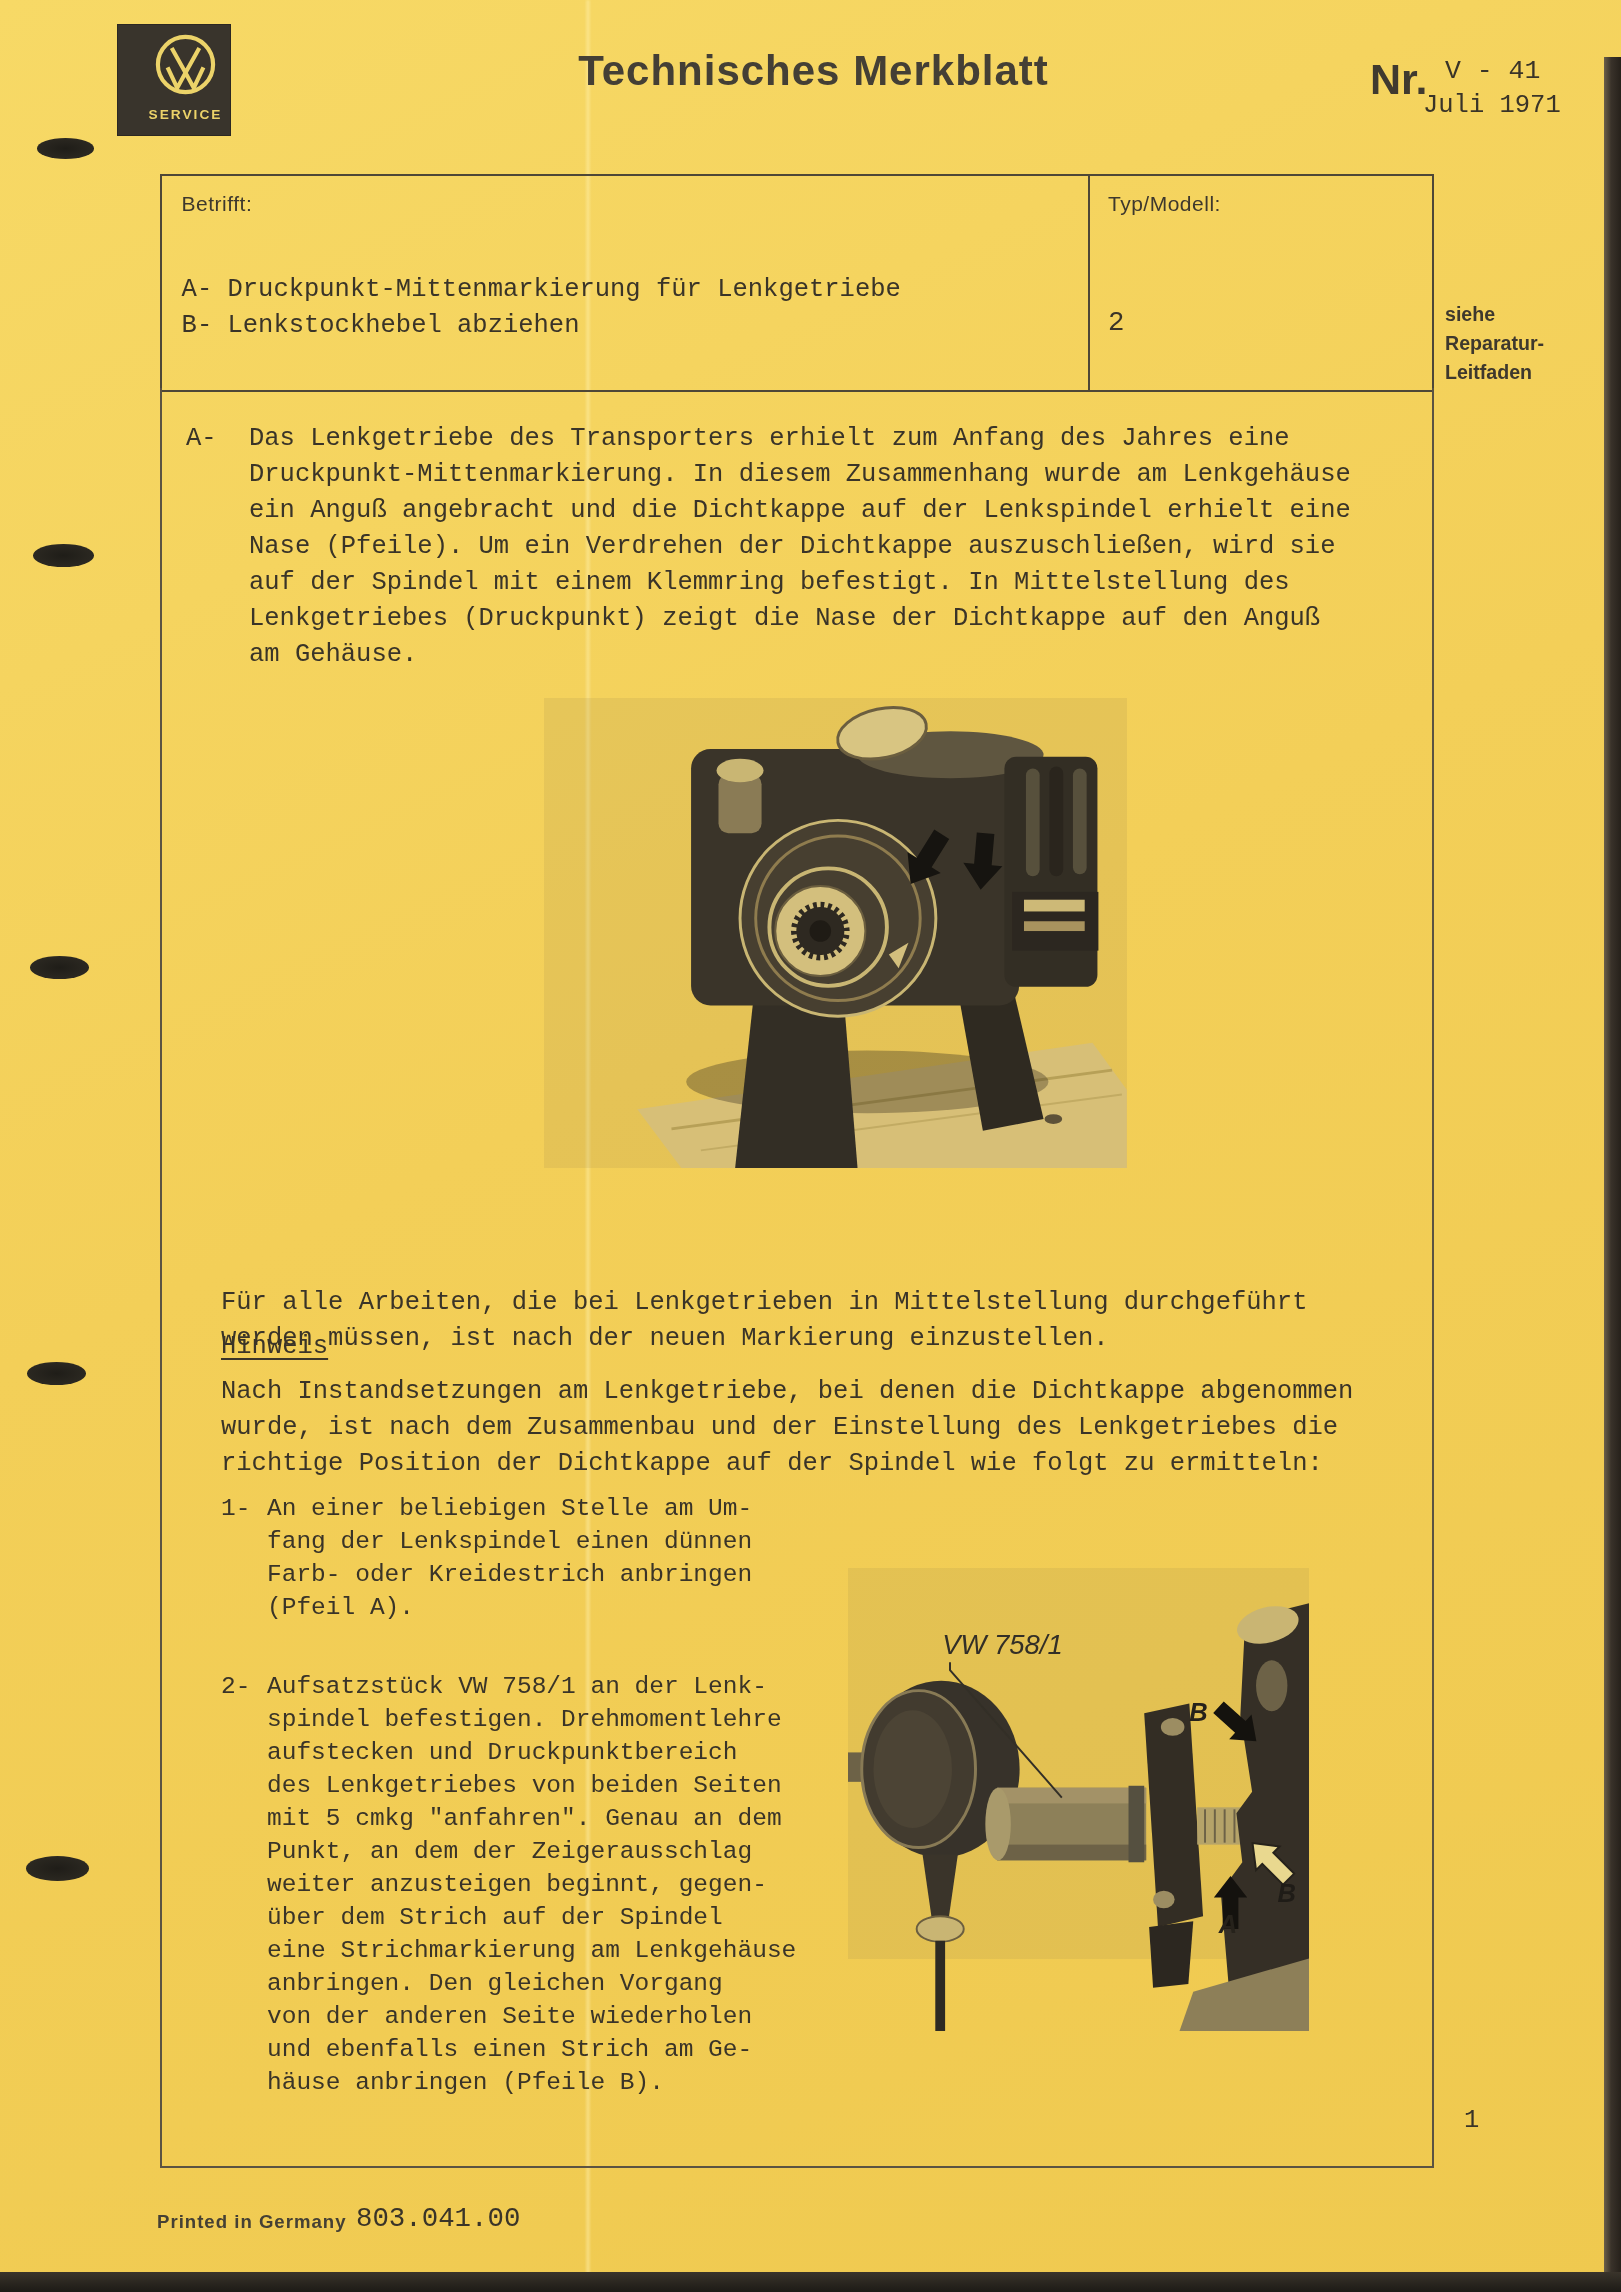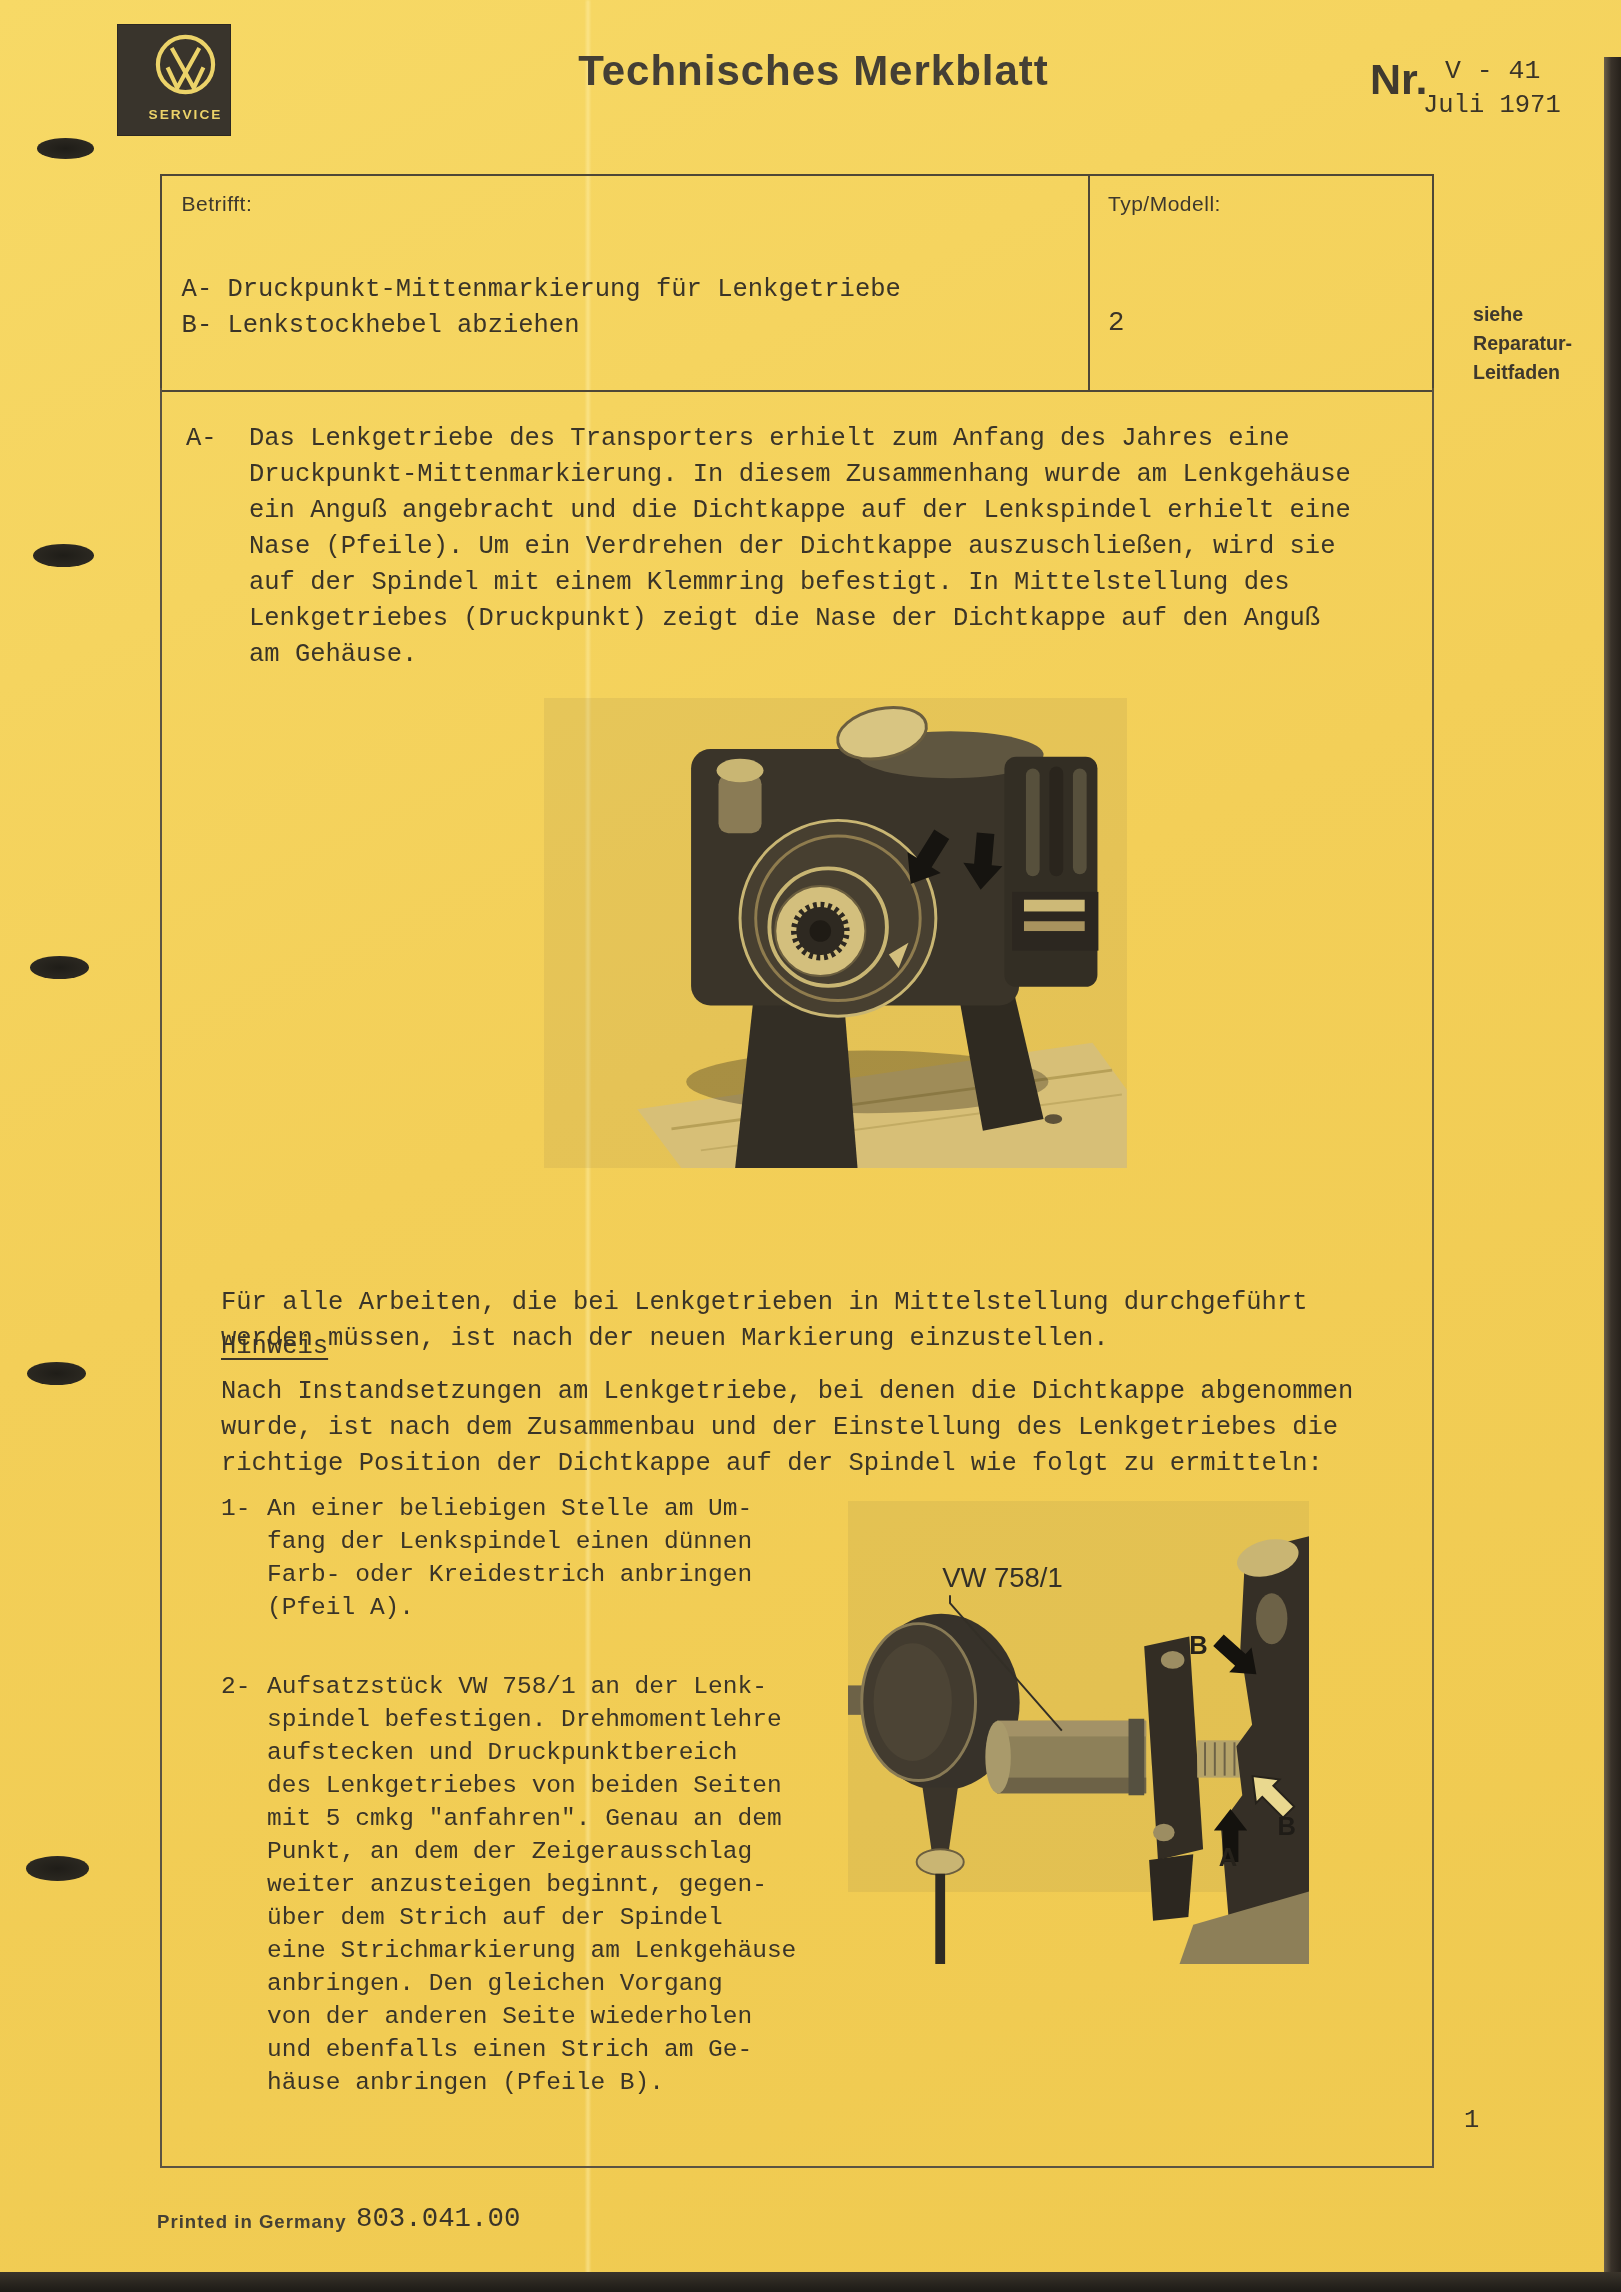--- a/index.html
+++ b/index.html
@@ -19,21 +19,21 @@
   .fold{background:rgba(255,240,170,0.45); filter:blur(1px);}
   .badge{background:#39342c; box-shadow:0 0 0 1px #2c2822;}
   .badge-label{color:#ecd369; font-weight:bold; letter-spacing:2px; text-align:center;}
   .frame{border-left:2px solid #5b5342; border-right:2px solid #5b5342;
          border-bottom:2px solid #5b5342;}
   .infobox{border:2px solid #4e4737;}
   .divider{background:#4e4737;}
   .title{font-size:42px; font-weight:bold; color:#443f35; letter-spacing:1px; text-align:center;}
   .nr-label{font-size:43px; font-weight:bold; color:#403a2f;}
   .boxlabel{font-size:21px; font-weight:normal; color:#3e382d; letter-spacing:0.5px;}
-  .side-note{font-size:19.6px; line-height:29px; font-weight:bold; color:#3e382d; white-space:pre;margin-left:28px;}
+  .side-note{font-size:19.6px; line-height:29px; font-weight:bold; color:#3e382d; white-space:pre;}
   .hinweis{text-decoration:underline; text-underline-offset:4.9px;}
   .footer-small{font-size:18.6px; font-weight:bold; color:#454034; letter-spacing:1px;}
   .phototint{background:rgba(168,146,80,0.18);}
 </style>
 </head>
 <body>
 
 <div class="page">
 
   <div class="abs fold" style="left:586px;top:0;width:3.9px;height:2293px;"></div>
@@ -142,21 +142,21 @@
 mit 5 cmkg "anfahren". Genau an dem
 Punkt, an dem der Zeigerausschlag
 weiter anzusteigen beginnt, gegen-
 über dem Strich auf der Spindel
 eine Strichmarkierung am Lenkgehäuse
 anbringen. Den gleichen Vorgang
 von der anderen Seite wiederholen
 und ebenfalls einen Strich am Ge-
 häuse anbringen (Pfeile B).</pre>
 
-  <div class="abs phototint" style="left:848px;top:1501px;width:461px;height:391px;">
+  <div class="abs phototint" style="left:848px;top:1568px;width:461px;height:391px;font-style:italic;">
     <svg width="461" height="463" viewBox="0 0 470 472">
       <rect x="0" y="188" width="24" height="30" fill="#6d6247"></rect>
       <ellipse cx="95" cy="205" rx="80" ry="90" fill="#37322a"></ellipse>
       <ellipse cx="72" cy="205" rx="58" ry="80" fill="#423b2f" stroke="#887a55" stroke-width="3"></ellipse>
       <ellipse cx="66" cy="205" rx="40" ry="60" fill="#4c4435"></ellipse>
       <polygon points="76,292 112,292 102,362 86,362" fill="#3a342a"></polygon>
       <ellipse cx="94" cy="368" rx="24" ry="13" fill="#c9b573" stroke="#6b5e3f" stroke-width="2"></ellipse>
       <rect x="89" y="380" width="10" height="92" fill="#2e2a23"></rect>
       <rect x="152" y="224" width="152" height="74" fill="#8d8059"></rect>
       <rect x="152" y="224" width="152" height="16" fill="#a39267"></rect>

